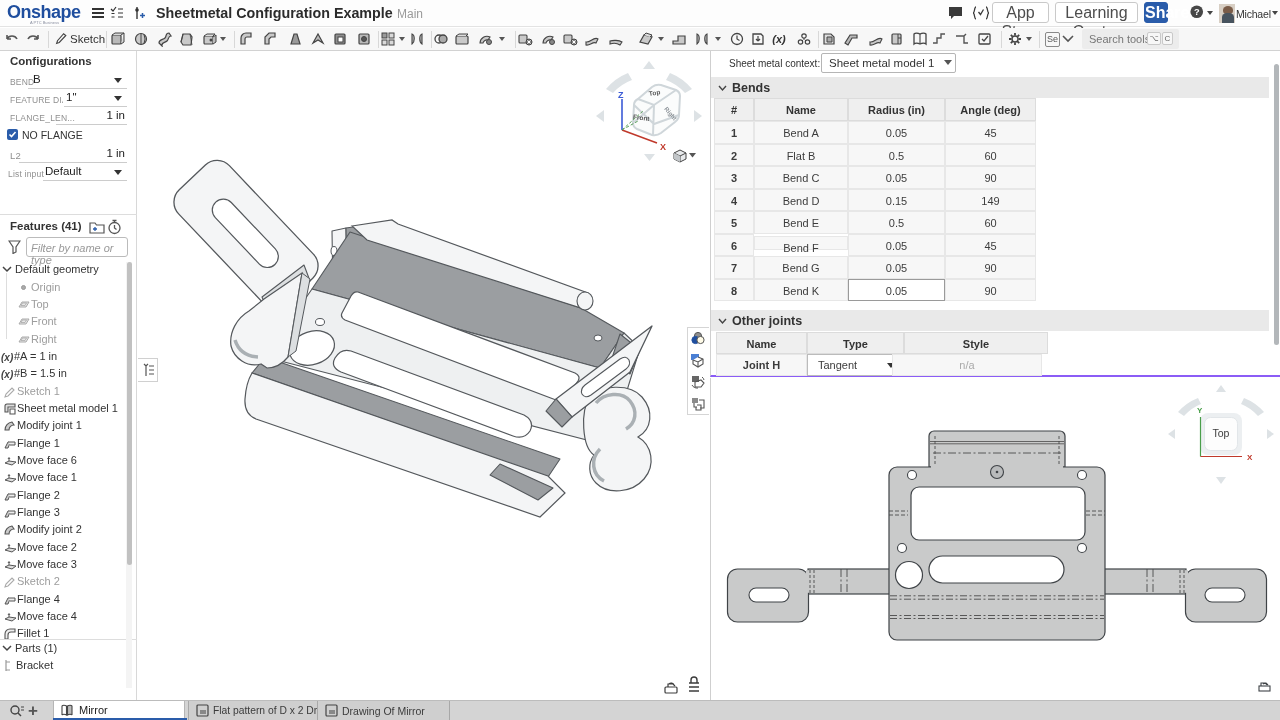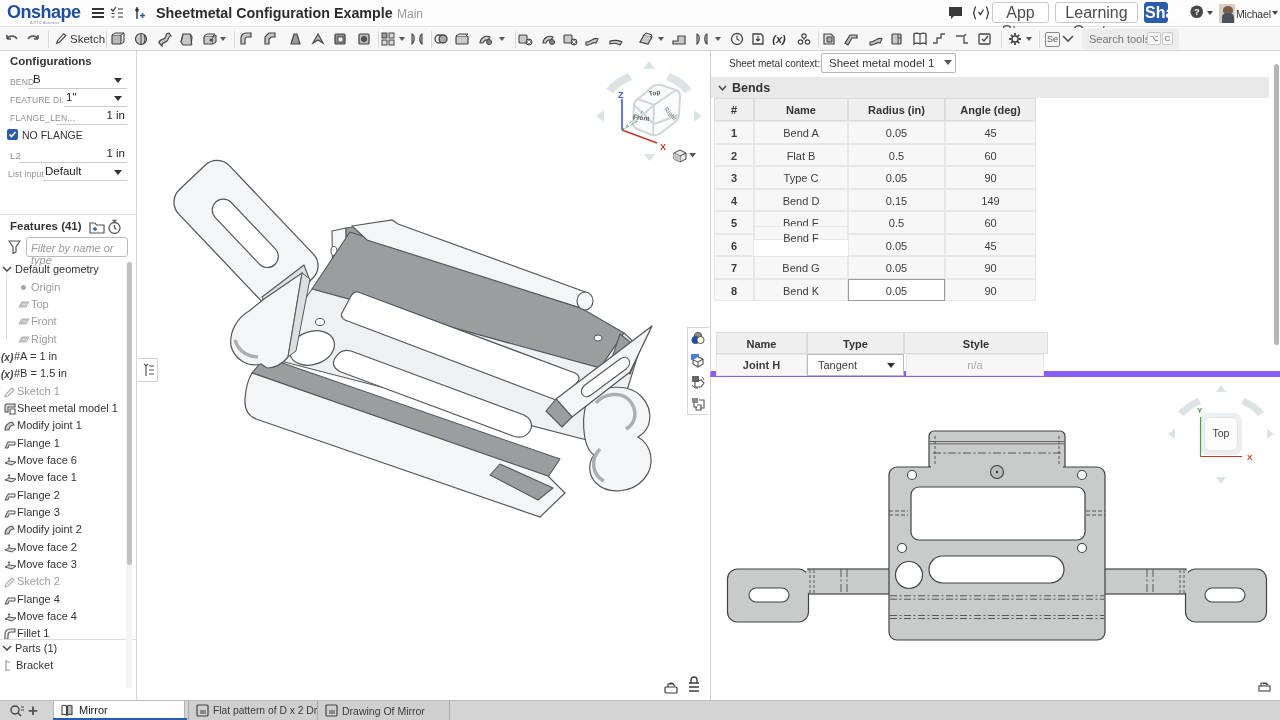--- a/index.html
+++ b/index.html
@@ -24,21 +24,21 @@
 .cfglabel { position:absolute; font-size:8.5px; color:#8f8f8f; letter-spacing:0.2px; }
 .cfgval { position:absolute; font-size:11.5px; color:#222; }
 .cfgline { position:absolute; height:1px; background:#ccc; }
 .cfgcaret { position:absolute; width:0; height:0; border-left:4px solid transparent; border-right:4px solid transparent; border-top:5px solid #333; }
 .treerow { position:absolute; left:0; width:126px; height:17px; font-size:11px; color:#333; white-space:nowrap; }
 .treerow.gray { color:#9d9d9d; }
 .ticn { position:absolute; }
 
 #viewport { position:absolute; left:138px; top:51px; width:571px; height:649px; background:#fff; }
 
-#rtpanel { position:absolute; left:710px; top:51px; width:570px; height:326px; background:#fff; border-left:1px solid #cfcfcf; border-bottom:6px solid #8b5cf6; }
+#rtpanel { position:absolute; left:710px; top:51px; width:570px; height:326px; background:#fff; border-left:1px solid #cfcfcf; border-bottom:2px solid #8b5cf6; }
 #rbpanel { position:absolute; left:710px; top:378px; width:570px; height:322px; background:#fff; border-left:1px solid #cfcfcf; }
 .secbar { position:absolute; left:0; width:558px; height:21px; background:#e9e9e9; font-size:12.5px; font-weight:bold; color:#333; }
 .th { position:absolute; background:#efefef; font-size:11px; font-weight:bold; color:#333; text-align:center; border:1px solid #dcdcdc; }
 .td { position:absolute; background:#f7f7f7; font-size:11px; color:#3c3c3c; text-align:center; border:1px solid #e7e7e7; }
 
 #tabbar { position:absolute; left:0; top:700px; width:1280px; height:20px; background:#d4d4d4; border-top:1px solid #bcbcbc; }
 .tab { position:absolute; top:0; height:20px; font-size:11px; }
 </style>
 </head>
 <body>
@@ -570,49 +570,55 @@
       <div class="th" style="left:234px;top:47px;width:91px;height:23px;line-height:23px">Angle (deg)</div>
       <div class="td" style="left:3px;top:70.0px;width:40px;height:22.5px;line-height:22px;font-weight:bold;">1</div>
       <div class="td" style="left:43px;top:70.0px;width:94px;height:22.5px;line-height:22px;">Bend A</div>
       <div class="td" style="left:137px;top:70.0px;width:97px;height:22.5px;line-height:22px;">0.05</div>
       <div class="td" style="left:234px;top:70.0px;width:91px;height:22.5px;line-height:22px;">45</div>
       <div class="td" style="left:3px;top:92.5px;width:40px;height:22.5px;line-height:22px;font-weight:bold;">2</div>
       <div class="td" style="left:43px;top:92.5px;width:94px;height:22.5px;line-height:22px;">Flat B</div>
       <div class="td" style="left:137px;top:92.5px;width:97px;height:22.5px;line-height:22px;">0.5</div>
       <div class="td" style="left:234px;top:92.5px;width:91px;height:22.5px;line-height:22px;">60</div>
       <div class="td" style="left:3px;top:115.0px;width:40px;height:22.5px;line-height:22px;font-weight:bold;">3</div>
-      <div class="td" style="left:43px;top:115.0px;width:94px;height:22.5px;line-height:22px;">Type C</div>
+      <div class="td" style="left:43px;top:115.0px;width:94px;height:22.5px;line-height:22px;">Bend C</div>
       <div class="td" style="left:137px;top:115.0px;width:97px;height:22.5px;line-height:22px;">0.05</div>
       <div class="td" style="left:234px;top:115.0px;width:91px;height:22.5px;line-height:22px;">90</div>
       <div class="td" style="left:3px;top:137.5px;width:40px;height:22.5px;line-height:22px;font-weight:bold;">4</div>
       <div class="td" style="left:43px;top:137.5px;width:94px;height:22.5px;line-height:22px;">Bend D</div>
       <div class="td" style="left:137px;top:137.5px;width:97px;height:22.5px;line-height:22px;">0.15</div>
       <div class="td" style="left:234px;top:137.5px;width:91px;height:22.5px;line-height:22px;">149</div>
       <div class="td" style="left:3px;top:160.0px;width:40px;height:22.5px;line-height:22px;font-weight:bold;">5</div>
       <div class="td" style="left:43px;top:160.0px;width:94px;height:22.5px;line-height:22px;">Bend E</div>
       <div class="td" style="left:137px;top:160.0px;width:97px;height:22.5px;line-height:22px;">0.5</div>
       <div class="td" style="left:234px;top:160.0px;width:91px;height:22.5px;line-height:22px;">60</div>
       <div class="td" style="left:3px;top:182.5px;width:40px;height:22.5px;line-height:22px;font-weight:bold;">6</div>
-      <div class="td" style="left:43px;top:175px;width:94px;height:14px;line-height:22px;">Bend F</div>
+      <div class="td" style="left:43px;top:185px;width:94px;height:14px;line-height:22px;">Bend F</div>
       <div class="td" style="left:137px;top:182.5px;width:97px;height:22.5px;line-height:22px;">0.05</div>
       <div class="td" style="left:234px;top:182.5px;width:91px;height:22.5px;line-height:22px;">45</div>
       <div class="td" style="left:3px;top:205.0px;width:40px;height:22.5px;line-height:22px;font-weight:bold;">7</div>
       <div class="td" style="left:43px;top:205.0px;width:94px;height:22.5px;line-height:22px;">Bend G</div>
       <div class="td" style="left:137px;top:205.0px;width:97px;height:22.5px;line-height:22px;">0.05</div>
       <div class="td" style="left:234px;top:205.0px;width:91px;height:22.5px;line-height:22px;">90</div>
       <div class="td" style="left:3px;top:227.5px;width:40px;height:22.5px;line-height:22px;font-weight:bold;">8</div>
       <div class="td" style="left:43px;top:227.5px;width:94px;height:22.5px;line-height:22px;">Bend K</div>
       <div class="td" style="left:137px;top:227.5px;width:97px;height:22.5px;line-height:22px;background:#fff;border:1px solid #9a9a9a;">0.05</div>
       <div class="td" style="left:234px;top:227.5px;width:91px;height:22.5px;line-height:22px;">90</div>
+      <div class="secbar" style="top:259px">
+        <svg style="position:absolute;left:7px;top:7px" width="9" height="8" viewBox="0 0 9 8">
+          <path d="M1 2l3.5 4L8 2" stroke="#444" stroke-width="1.4" fill="none"></path>
+        </svg>
+        <span style="position:absolute;left:21px;top:4px">Other joints</span>
+      </div>
       <div class="th" style="left:5px;top:281px;width:91px;height:22px;line-height:22px">Name</div>
       <div class="th" style="left:96px;top:281px;width:97px;height:22px;line-height:22px">Type</div>
       <div class="th" style="left:193px;top:281px;width:144px;height:22px;line-height:22px">Style</div>
       <div class="td" style="left:5px;top:303px;width:91px;height:22px;line-height:21px;font-weight:bold">Joint H</div>
       <div class="td" style="left:96px;top:303px;width:97px;height:22px;line-height:21px;text-align:left;padding-left:10px;background:#fff;border:1px solid #bbb">Tangent<span style="position:absolute;right:8px;top:8px;width:0;height:0;border-left:4px solid transparent;border-right:4px solid transparent;border-top:5px solid #333"></span></div>
-      <div class="td" style="left:195px;top:303px;width:138px;height:22px;line-height:21px;color:#aaa">n/a</div>
+      <div class="td" style="left:181px;top:303px;width:150px;height:22px;line-height:21px;color:#aaa">n/a</div>
       <div class="abs" style="left:563px;top:13px;width:5px;height:281px;background:#b3b7ba;border-radius:3px"></div>
     </div>
 
   <div id="rbpanel">
       <svg width="570" height="322" viewBox="0 0 570 322" style="position:absolute;left:0;top:0">
         <rect x="97" y="191" width="85" height="25" fill="#c9caca" stroke="#3f4347" stroke-width="1.2"></rect>
         <rect x="16.5" y="191" width="81" height="53" rx="10" fill="#c9caca" stroke="#3f4347" stroke-width="1.2"></rect>
         <rect x="390" y="191" width="85" height="25" fill="#c9caca" stroke="#3f4347" stroke-width="1.2"></rect>
         <rect x="474.5" y="191" width="81" height="53" rx="10" fill="#c9caca" stroke="#3f4347" stroke-width="1.2"></rect>
         <rect x="95" y="192.2" width="6" height="22.6" fill="#c9caca"></rect>

